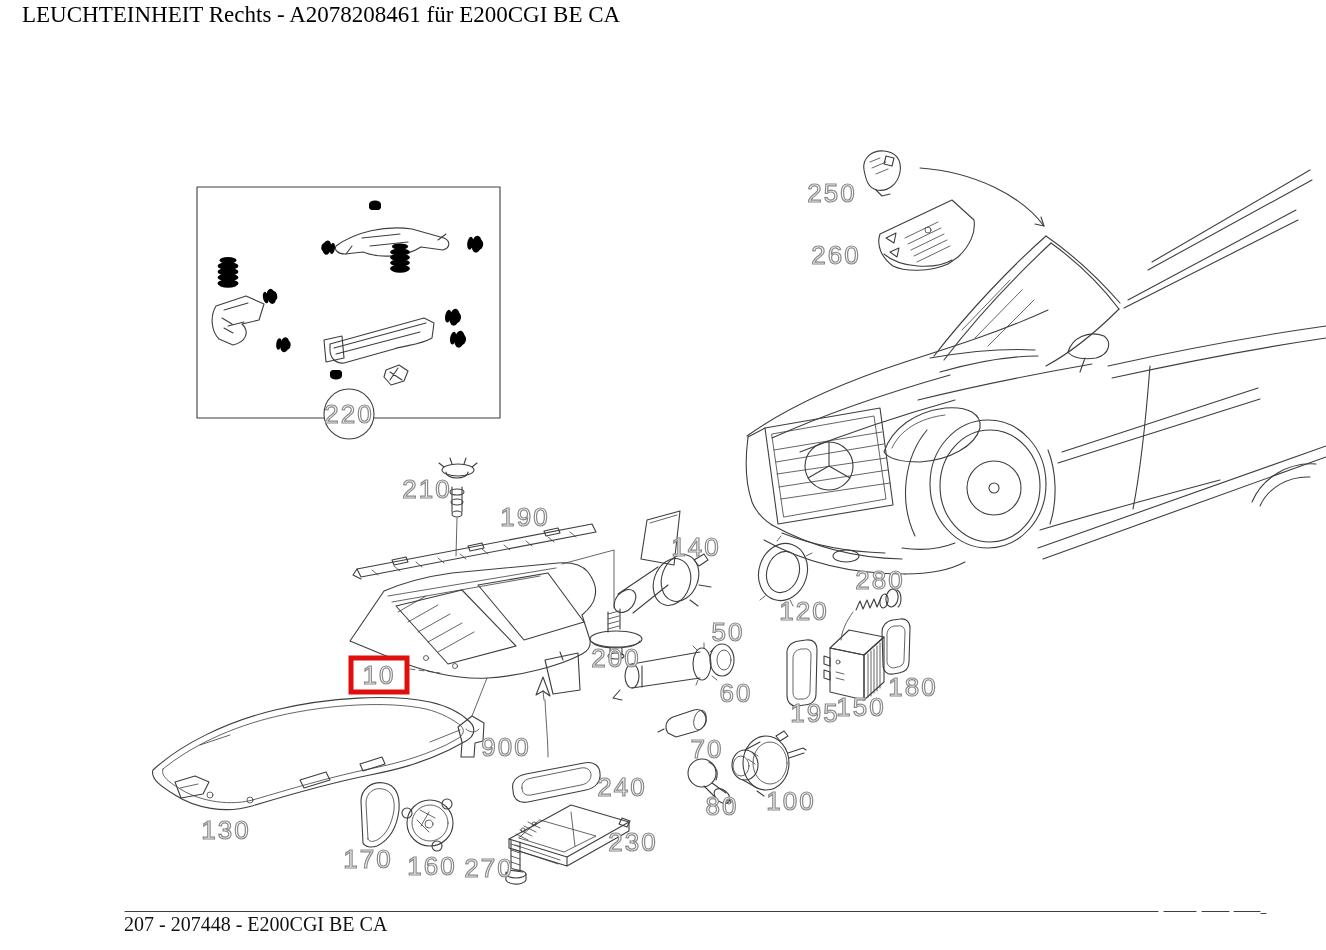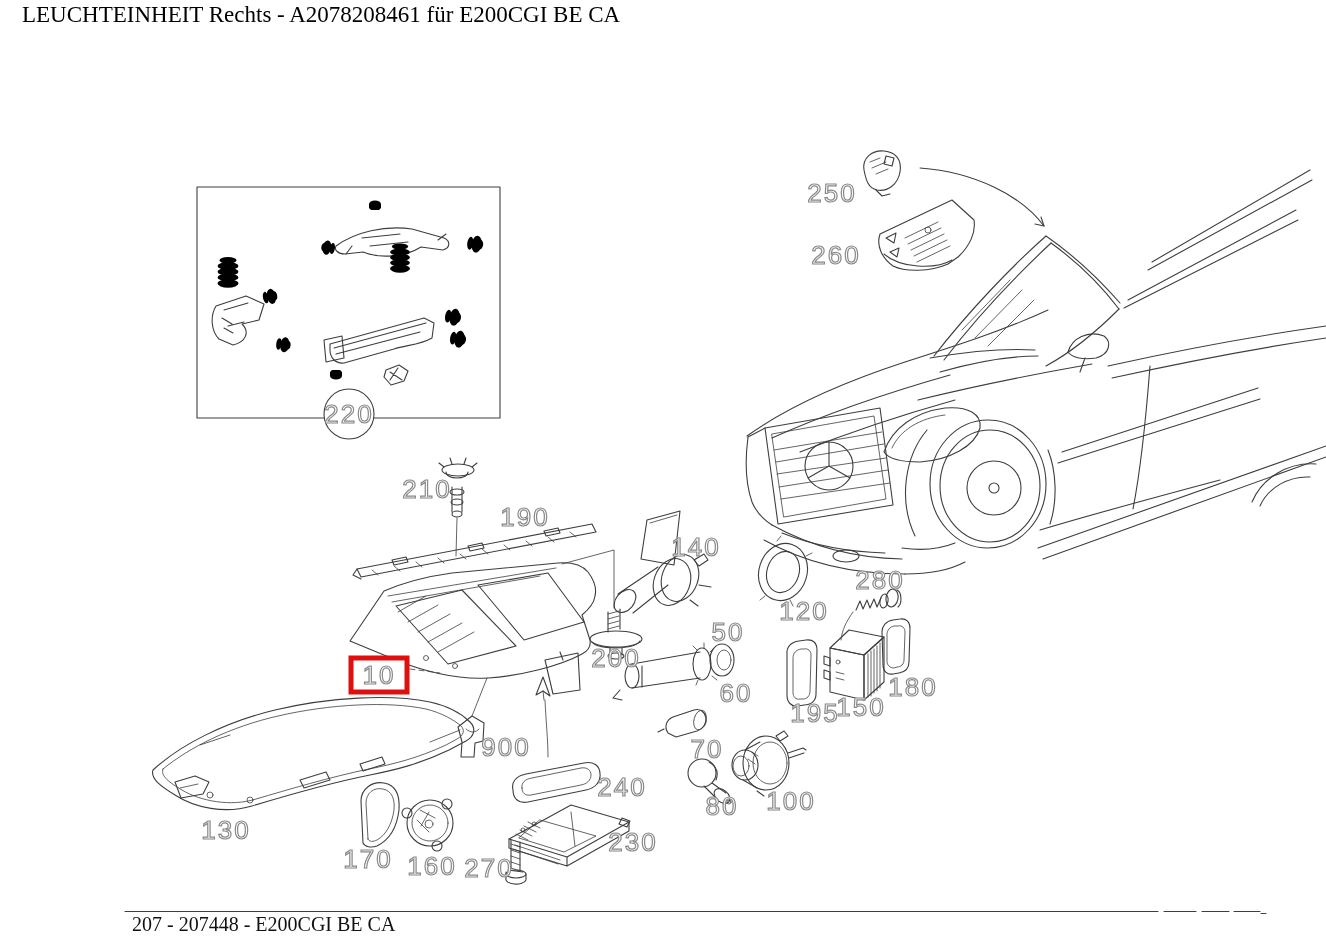--- a/index.html
+++ b/index.html
@@ -1,20 +1,20 @@
 <!DOCTYPE html>
 <html><head>
 <meta charset="utf-8">
 <style>
   html,body{margin:0;padding:0;background:#fff;}
   #stage{position:relative;width:1326px;height:950px;background:#ffffff;overflow:hidden;
          font-family:"Liberation Serif",serif;}
   #page-title{position:absolute;left:22px;top:2px;font-size:23px;color:#000;white-space:nowrap;
               font-family:"Liberation Serif",serif;}
-  #footer-text{position:absolute;left:132px;top:913px;font-size:20px;color:#111;white-space:nowrap;
+  #footer-text{position:absolute;left:124px;top:913px;font-size:20px;color:#111;white-space:nowrap;
                font-family:"Liberation Serif",serif;}
   #diagram{position:absolute;left:0;top:0;width:1326px;height:950px;}
   .art path,.art ellipse,.art circle,.art rect,.art line,.art polyline{
       fill:none;stroke:#3e3e3e;stroke-width:1.1;stroke-linejoin:round;stroke-linecap:round;}
   .art .thin{stroke-width:0.8;}
   .art .wfill{fill:#ffffff;}
   .art .dash{stroke-dasharray:5 4;}
   .callout-num{font-family:"Liberation Sans",sans-serif;font-size:26px;letter-spacing:2px;
       fill:#ffffff;stroke:#8a8a8a;stroke-width:1.2;text-anchor:middle;}
   .highlight-box{fill:#ffffff;stroke:#e10e0e;stroke-width:5;}

